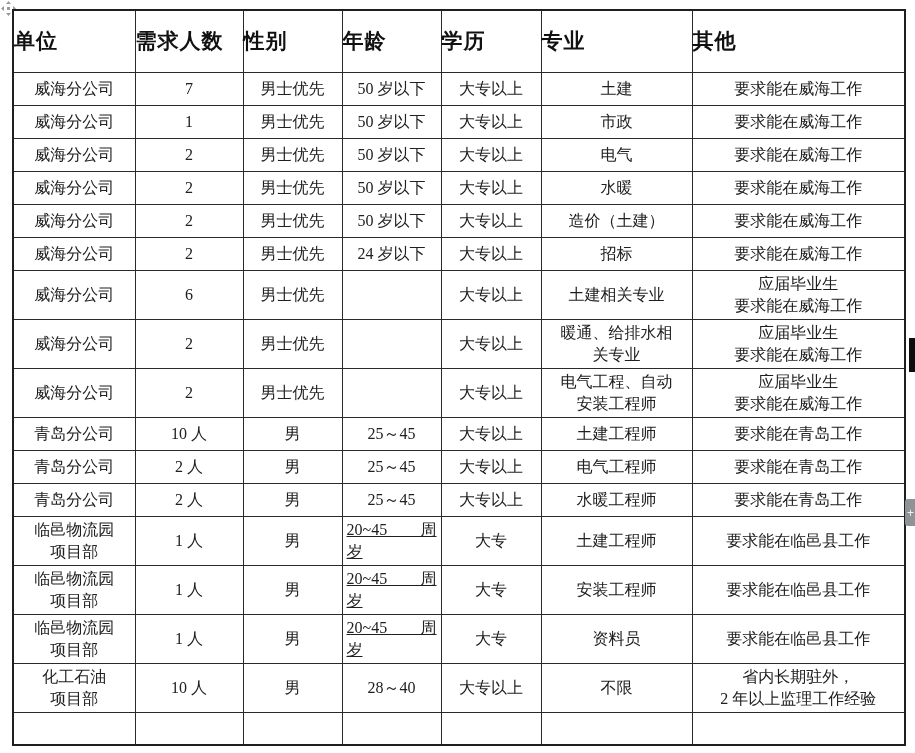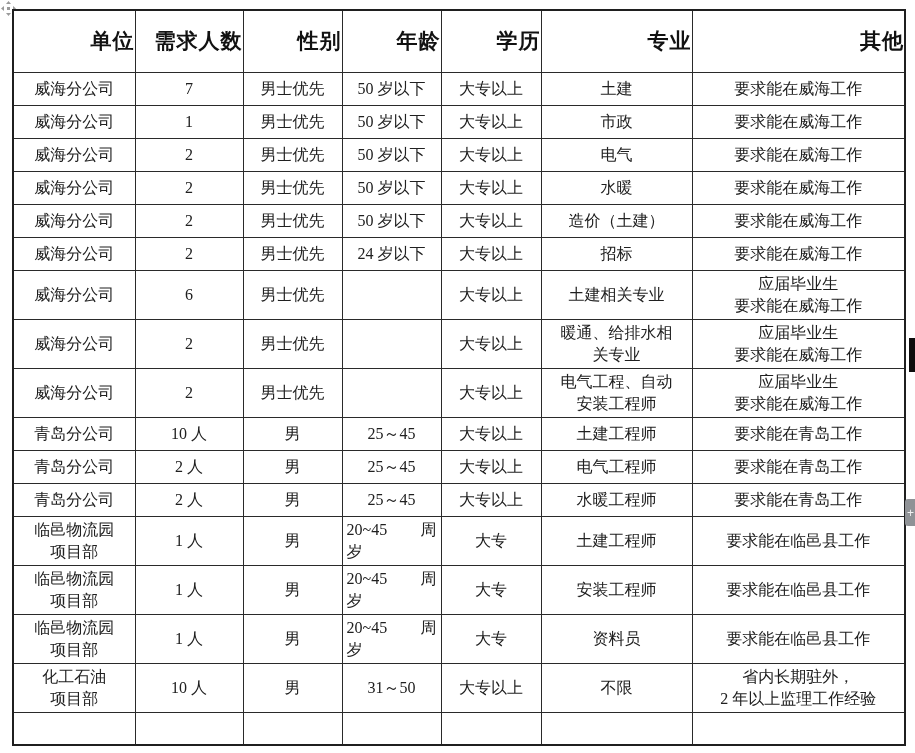--- a/index.html
+++ b/index.html
@@ -29,21 +29,21 @@
     background: #ffffff;
   }
   table.doc, table.doc th, table.doc td {
     border: 1px solid #2a2a2a;
   }
   table.doc { border: 2px solid #1f1f1f; }
   table.doc th {
     height: 62px;
     font-size: 21px;
     font-weight: bold;
-    text-align: right;
+    text-align: left;
     vertical-align: middle;
     color: #111111;
     background: #ffffff;
     letter-spacing: 1px;
   }
   table.doc td {
     height: 33px;
     font-size: 16px;
     line-height: 22px;
     text-align: center;
@@ -60,20 +60,21 @@
   .w-age    { width: 99px;  }
   .w-edu    { width: 100px; }
   .w-major  { width: 151px; }
   .w-other  { width: 213px; }
 
   
   td.dist {
     text-align: justify;
     text-align-last: justify;
     padding: 2px 10px;
+    text-decoration: underline;
   }
 
   
   .scroll-fragment {
     position: absolute; left: 909px; top: 338px;
     width: 6px; height: 34px;
     background: #0d0d0d;
   }
   .plus-badge {
     position: absolute; left: 905px; top: 499px;
@@ -270,21 +271,21 @@
 岁</td>
           <td>大专</td>
           <td>资料员</td>
           <td>要求能在临邑县工作</td>
         </tr>
         <tr>
           <td>化工石油
 项目部</td>
           <td>10 人</td>
           <td>男</td>
-          <td>31～50</td>
+          <td>28～40</td>
           <td>大专以上</td>
           <td>不限</td>
           <td>省内长期驻外，
 2 年以上监理工作经验</td>
         </tr>
         <tr>
           <td></td>
           <td></td>
           <td></td>
           <td></td>

